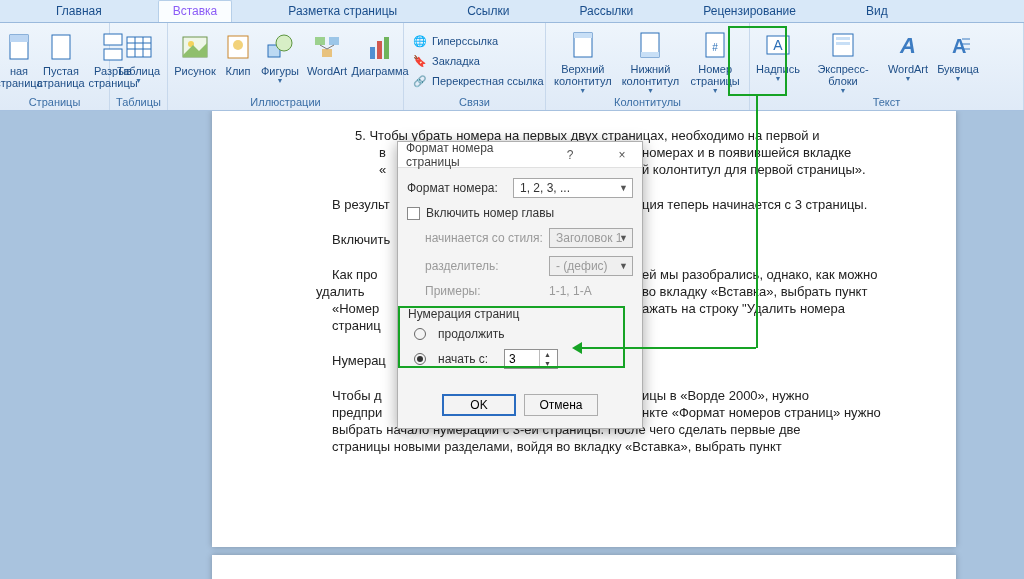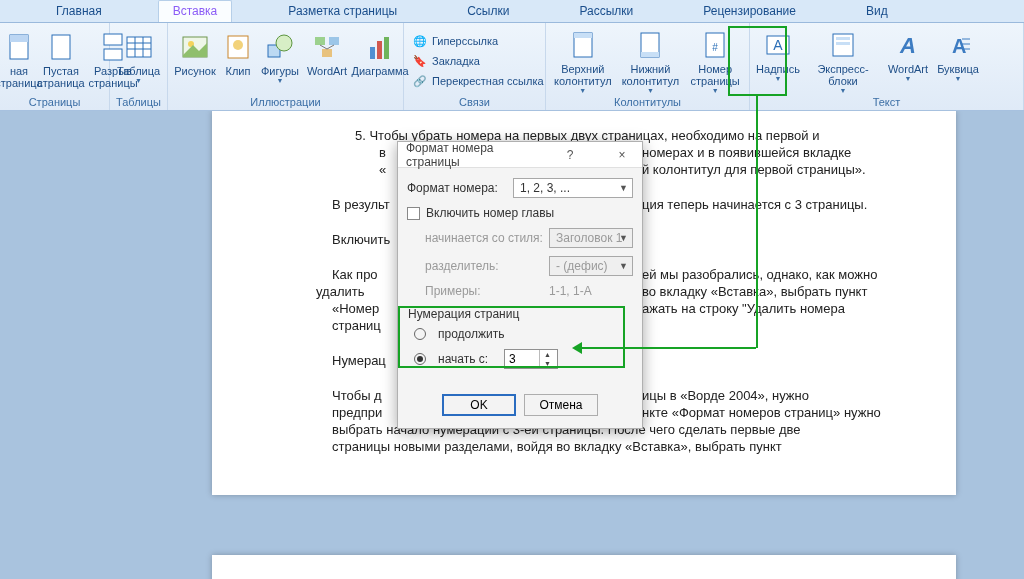--- a/index.html
+++ b/index.html
@@ -17,21 +17,21 @@
   .btn-big { display: flex; flex-direction: column; align-items: center; justify-content: flex-start; width: 58px; font-size: 11px; color: #1e4e87; cursor: pointer; padding: 2px 2px 0; border: 1px solid transparent; border-radius: 3px; }
   .btn-big .ic { width: 32px; height: 32px; margin-bottom: 2px; display:flex; align-items:center; justify-content:center; }
   .btn-big .lbl { text-align: center; line-height: 12px; }
   .btn-big .drop { font-size: 7px; color: #3b6ea5; }
   .btn-small-col { display: flex; flex-direction: column; gap: 2px; }
   .btn-small { display: flex; align-items: center; gap: 4px; font-size: 11px; color: #1e4e87; cursor: pointer; padding: 1px 4px; white-space: nowrap; }
   .btn-small .sic { width: 16px; height: 16px; display:flex; align-items:center; justify-content:center; }
   .highlight-box { position:absolute; border: 2px solid #16a325; pointer-events:none; }
   .doc-area { position: absolute; top: 111px; left: 0; right: 0; bottom: 0; background: #a9c3de; overflow:hidden; }
   .page { position:absolute; background:#fff; box-shadow: 0 0 6px rgba(0,0,0,.25); }
-  .page1 { left:212px; top:0; width:744px; height:384px; }
+  .page1 { left:212px; top:0; width:744px; height:436px; }
   .page2 { left:212px; top:444px; width:744px; height:120px; }
   .doctext { position:absolute; font-size:13px; color:#222; line-height:17px; font-family: Verdana, sans-serif; }
   
   .dialog { position:absolute; left:397px; top:141px; width:246px; background:#f4f4f4; border:1px solid #b0b0b0; box-shadow:0 3px 14px rgba(0,0,0,.35); font-size:12px; color:#333; }
   .dlg-title { display:flex; align-items:center; height:26px; padding:0 8px; background:#fff; border-bottom:1px solid #e0e0e0;gap:28px; }
   .dlg-title .t { flex:1; color:#444; }
   .dlg-title .hbtn { width:24px; text-align:center; color:#555; cursor:pointer; }
   .dlg-body { padding:10px 9px 8px; }
   .row { display:flex; align-items:center; margin-bottom:8px; gap:6px; }
   .lbl2 { width:100px; color:#333; }
@@ -302,21 +302,21 @@
     <div class="doctext" style="left:120px; top:120px">Включить</div>
     <div class="doctext" style="left:120px; top:155px">Как про</div>
     <div class="doctext" style="left:430px; top:155px">ей мы разобрались, однако, как можно</div>
     <div class="doctext" style="left:104px; top:172px">удалить</div>
     <div class="doctext" style="left:430px; top:172px">во вкладку «Вставка», выбрать пункт</div>
     <div class="doctext" style="left:120px; top:189px">«Номер</div>
     <div class="doctext" style="left:430px; top:189px">ажать на строку "Удалить номера</div>
     <div class="doctext" style="left:120px; top:206px">страниц</div>
     <div class="doctext" style="left:120px; top:241px">Нумерац</div>
     <div class="doctext" style="left:120px; top:276px">Чтобы д</div>
-    <div class="doctext" style="left:430px; top:276px">ицы в «Ворде 2004», нужно</div>
+    <div class="doctext" style="left:430px; top:276px">ицы в «Ворде 2000», нужно</div>
     <div class="doctext" style="left:120px; top:293px">предпри</div>
     <div class="doctext" style="left:430px; top:293px">нкте «Формат номеров страниц» нужно</div>
     <div class="doctext" style="left:120px; top:310px">выбрать начало нумерации с 3-ей страницы. После чего сделать первые две</div>
     <div class="doctext" style="left:120px; top:327px">страницы новыми разделами, войдя во вкладку «Вставка», выбрать пункт</div>
   </div>
   <div class="page page2"></div>
 </div>
 
 <div class="dialog">
   <div class="dlg-title">

